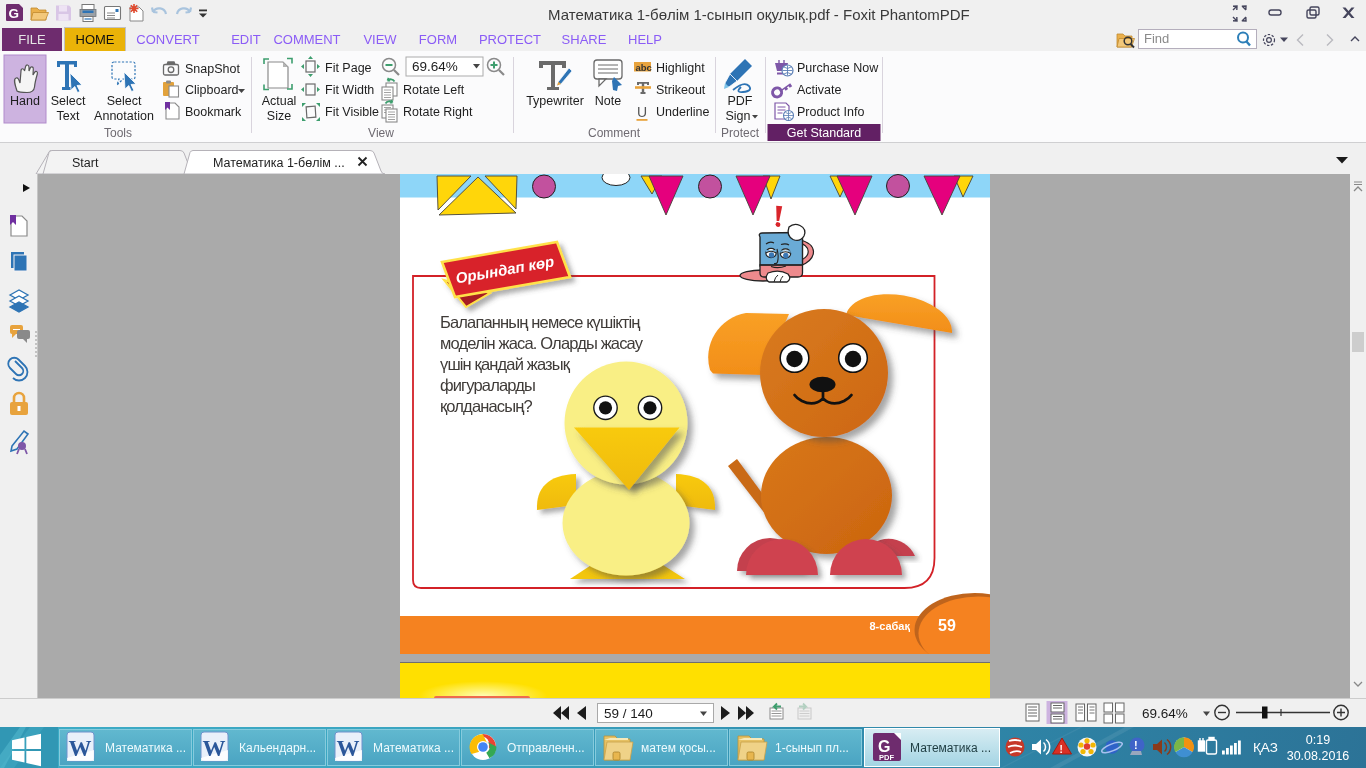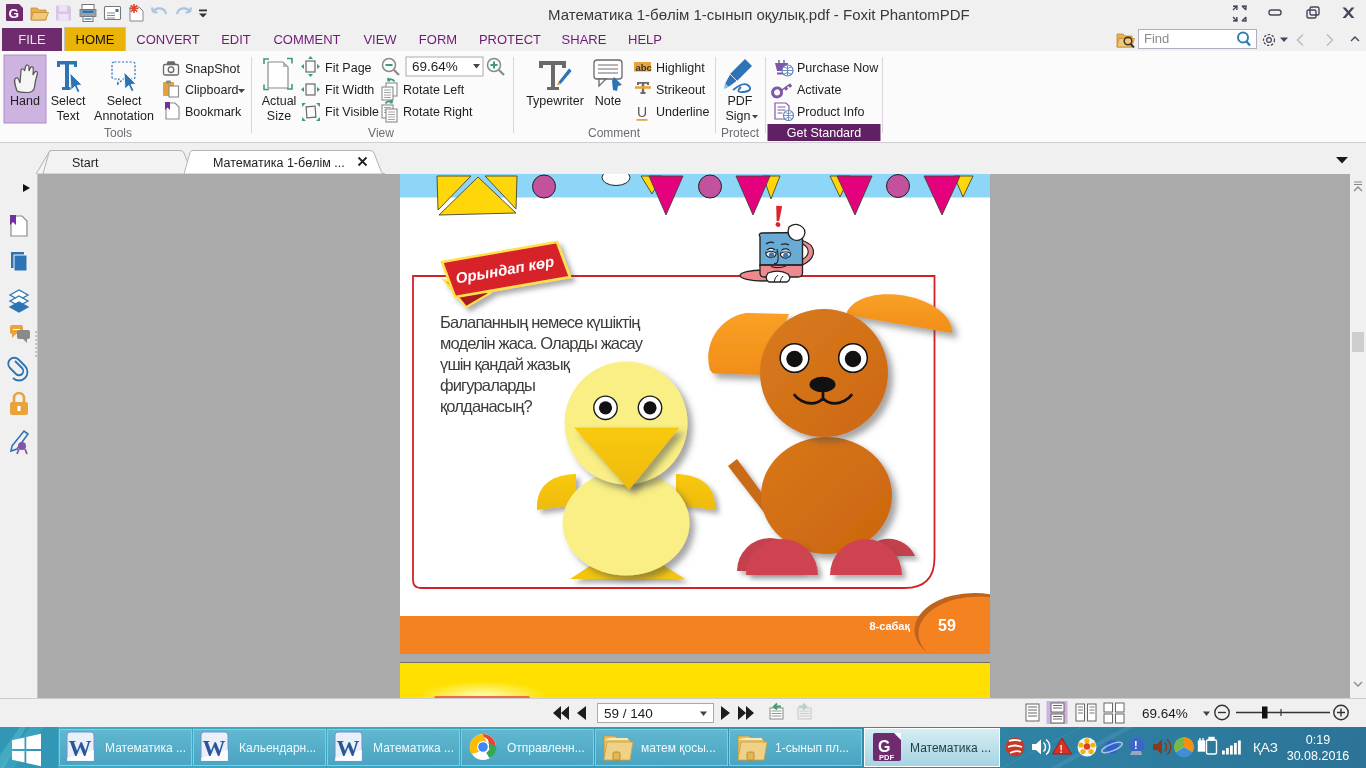--- a/index.html
+++ b/index.html
@@ -6,21 +6,21 @@
 html,body { width:1366px; height:768px; overflow:hidden; }
 body { font-family:"Liberation Sans", sans-serif; position:relative; background:#aaaaaa; }
 .abs { position:absolute; }
 
 
 #titlebar { left:0; top:0; width:1366px; height:28px; background:#f0f0f0; }
 #titletext { left:548px; top:6px; width:340px; height:16px; font-size:15px; color:#3a3a3a; white-space:nowrap; }
 
 
 #tabrow { left:0; top:28px; width:1366px; height:23px; background:#f0f0f0; }
-.rtab { position:absolute; top:0; height:23px; font-size:13px; color:#701a75; display:flex; align-items:center; justify-content:center; }
+.rtab { position:absolute; top:0; height:23px; font-size:13px; color:#8b5cf6; display:flex; align-items:center; justify-content:center; }
 #filetab { left:2px; width:60px; background:#6e2c6e; color:#e5e5e5; }
 #hometab { left:64px; top:-1px; height:24px; width:62px; background:#eab308; border:1px solid #c2c2c4; border-bottom:none; color:#111; }
 
 
 #ribbon { left:0; top:51px; width:1366px; height:92px; background:#fbfbfc; border-bottom:1px solid #cfcfd1; }
 
 
 #tabbar { left:0; top:143px; width:1366px; height:31px; background:#f0f0f0; }
 
 
@@ -110,21 +110,21 @@
   </g>
   <path d="M 180,9.5 L 188,9.5 L 184,14 Z" fill="#45455c"></path>
   <path d="M 203,6.5 L 197.5,12 L 203,17.5" fill="none" stroke="#b9b9bf" stroke-width="1.4"></path>
   <path d="M 227,6.5 L 232.5,12 L 227,17.5" fill="none" stroke="#b9b9bf" stroke-width="1.4"></path>
   <path d="M 251,13 L 255,9 L 259,13" fill="none" stroke="#45455c" stroke-width="1.4"></path>
 </svg>
 <div class="abs" id="tabrow">
   <div class="rtab" id="filetab">FILE</div>
   <div class="rtab" id="hometab">HOME</div>
   <div class="rtab" style="left:137px;width:62px;">CONVERT</div>
-  <div class="rtab" style="left:210px;width:52px;">EDIT</div>
+  <div class="rtab" style="left:220px;width:52px;">EDIT</div>
   <div class="rtab" style="left:272px;width:70px;">COMMENT</div>
   <div class="rtab" style="left:352px;width:56px;">VIEW</div>
   <div class="rtab" style="left:410px;width:56px;">FORM</div>
   <div class="rtab" style="left:472px;width:76px;">PROTECT</div>
   <div class="rtab" style="left:552px;width:64px;">SHARE</div>
   <div class="rtab" style="left:617px;width:56px;">HELP</div>
 </div>
 <div class="abs" id="ribbon"></div>
 <svg class="abs" style="left:0;top:51px;" width="950" height="92" viewBox="0 0 950 92">
   <g font-family="Liberation Sans, sans-serif">

